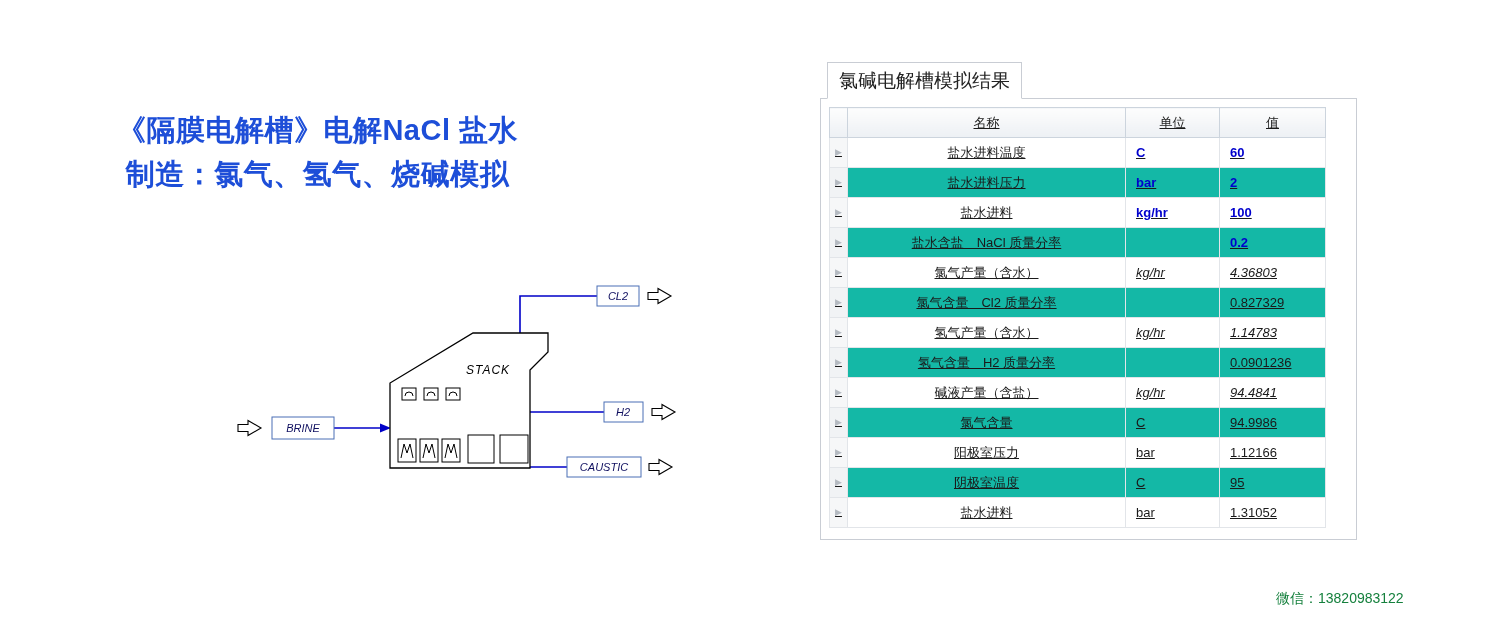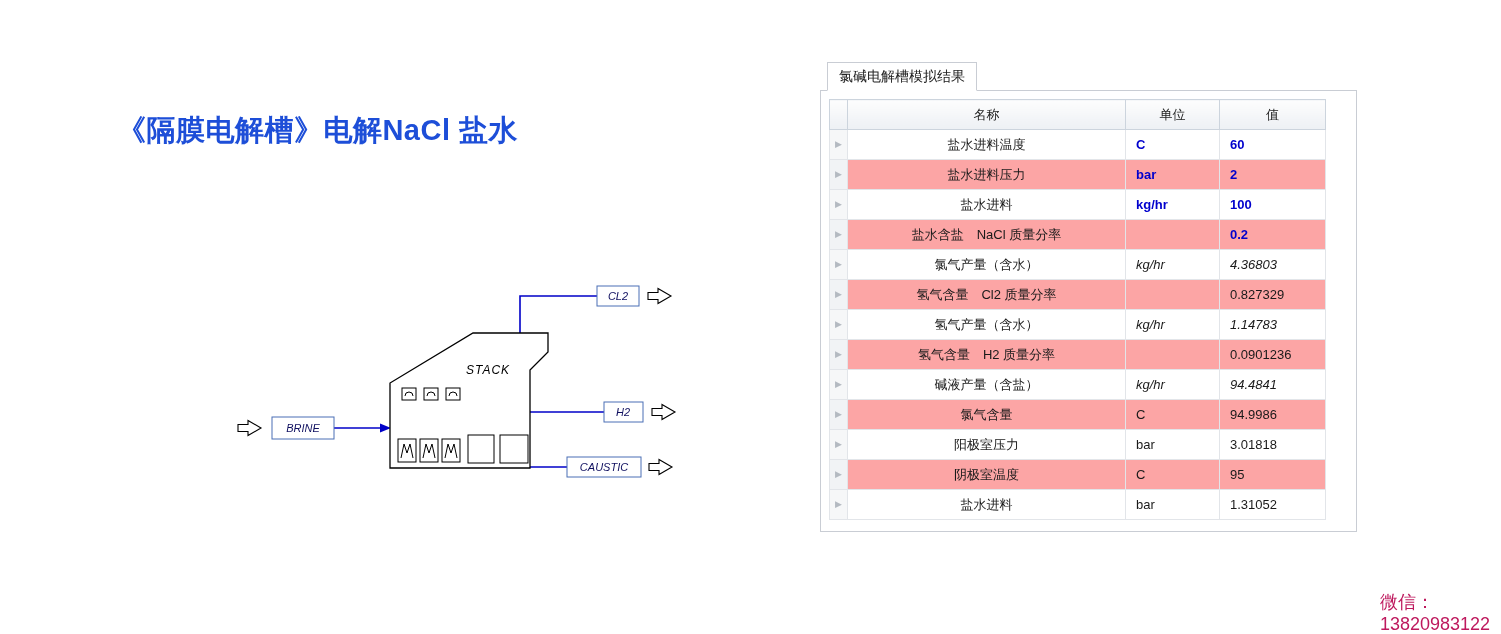--- a/index.html
+++ b/index.html
@@ -27,55 +27,56 @@
   .blocklabel { font-style:italic; font-size:12px; fill:#000; text-anchor:middle;
                 letter-spacing:1px; font-family:"Liberation Sans", sans-serif; }
   .openarrow { fill:#ffffff; stroke:#000; stroke-width:1.1; }
   .feedhead { fill:#0000c8; stroke:none; }
 
   
   .panel { position:absolute; left:820px; top:62px; width:537px; }
   .tab {
     display:inline-block; position:relative; z-index:2; margin-left:7px; margin-bottom:-1px;
     background:#fff; border:1px solid #c9cdd4; border-bottom:1px solid #fff;
-    padding:5px 11px 4px; font-size:14px; color:#222; cursor:default;
+    padding:5px 11px 4px; font-size:19px; color:#222; cursor:default;
   }
   .panel-body {
     position:relative; z-index:1; border:1px solid #c9cdd4; background:#fff;
     height:442px; padding:8px;
   }
 
-  table.grid { border-collapse:collapse; table-layout:fixed; font-size:13px; color:#1a1a1a; }
+  table.grid { border-collapse:collapse; table-layout:fixed; font-size:13px; color:#1a1a1a;text-decoration:underline; }
   .grid th, .grid td {
     border:1px solid #e2e5e9; height:29px; padding:0 10px;
     white-space:nowrap; overflow:hidden;
   }
   .grid thead th {
     height:30px; background:linear-gradient(#fdfdfd,#edf0f4);
     border-color:#ccd4dd; font-weight:400; text-align:center; padding:0 4px; color:#222;
   }
   .grid th.sel, .grid td.sel { padding:0; text-align:center; }
   .grid td.sel { background:#f6f7f8; }
   .row-arrow { color:#b4bac1; font-size:9px; line-height:29px; }
   .grid td.name { text-align:center; }
   .grid td.unit { text-align:left; }
   .grid td.val  { text-align:left; }
-  .grid tr.alt td { background:#fca5a5; }
+  .grid tr.alt td { background:#14b8a6; }
   .grid tr.alt td.sel { background:#f1f3f5; }
   .grid tr.input td.unit, .grid tr.input td.val { color:#0000cd; font-weight:700; }
   .grid tr.result-italic td.unit, .grid tr.result-italic td.val { font-style:italic; }
 
   
-  .wechat { position:absolute; left:1380px; top:590px; font-size:18px; color:#be185d; }
+  .wechat { position:absolute; left:1276px; top:590px; font-size:14px; color:#15803d; }
 </style>
 </head>
 <body>
 
 <div class="title">
   <div>《隔膜电解槽》电解NaCl 盐水</div>
+  <div>制造：氯气、氢气、烧碱模拟</div>
 </div>
 
 <svg class="diagram" viewBox="0 0 455 215">
 
   <line class="stream" x1="104" y1="153" x2="158" y2="153"></line>
   <polygon class="feedhead" points="150,148.5 161,153 150,157.5"></polygon>
   <polyline class="stream" points="290,58 290,21 367,21"></polyline>
   <line class="stream" x1="300" y1="137" x2="374" y2="137"></line>
   <line class="stream" x1="300" y1="192" x2="337" y2="192"></line>
 
@@ -166,21 +167,21 @@
             <td class="val">0.2</td>
           </tr>
           <tr class="result-italic">
             <td class="sel"><span class="row-arrow">▶</span></td>
             <td class="name">氯气产量（含水）</td>
             <td class="unit">kg/hr</td>
             <td class="val">4.36803</td>
           </tr>
           <tr class="alt result">
             <td class="sel"><span class="row-arrow">▶</span></td>
-            <td class="name">氢气含量　Cl2 质量分率</td>
+            <td class="name">氯气含量　Cl2 质量分率</td>
             <td class="unit"></td>
             <td class="val">0.827329</td>
           </tr>
           <tr class="result-italic">
             <td class="sel"><span class="row-arrow">▶</span></td>
             <td class="name">氢气产量（含水）</td>
             <td class="unit">kg/hr</td>
             <td class="val">1.14783</td>
           </tr>
           <tr class="alt result">
@@ -198,21 +199,21 @@
           <tr class="alt result">
             <td class="sel"><span class="row-arrow">▶</span></td>
             <td class="name">氯气含量</td>
             <td class="unit">C</td>
             <td class="val">94.9986</td>
           </tr>
           <tr class="result">
             <td class="sel"><span class="row-arrow">▶</span></td>
             <td class="name">阳极室压力</td>
             <td class="unit">bar</td>
-            <td class="val">3.01818</td>
+            <td class="val">1.12166</td>
           </tr>
           <tr class="alt result">
             <td class="sel"><span class="row-arrow">▶</span></td>
             <td class="name">阴极室温度</td>
             <td class="unit">C</td>
             <td class="val">95</td>
           </tr>
           <tr class="result">
             <td class="sel"><span class="row-arrow">▶</span></td>
             <td class="name">盐水进料</td>

